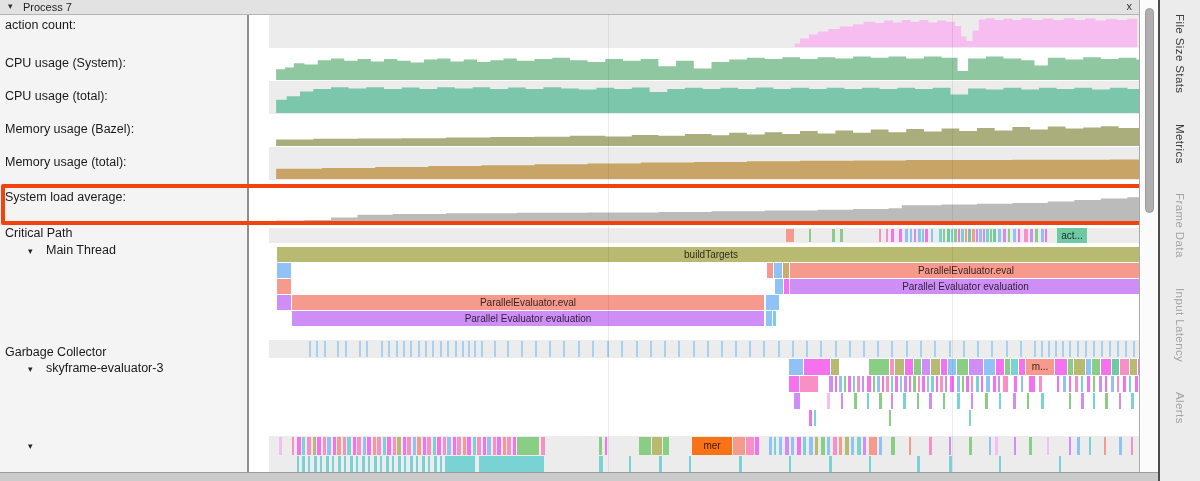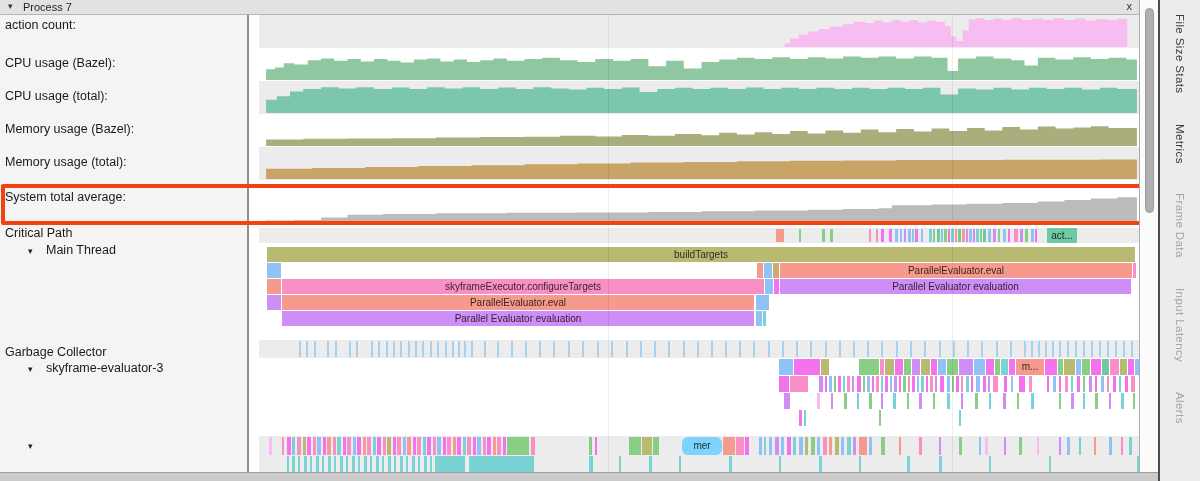--- a/index.html
+++ b/index.html
@@ -21,21 +21,21 @@
   
   .label-panel { position:absolute; left:0; top:15px; width:249px; height:457px;
                  background:#f4f4f4; border-right:2px solid #8e8e8e; }
   .tlabel { position:absolute; left:5px; font-size:12.5px; color:#1a1a1a; white-space:nowrap; }
   .tlabel.indent { left:46px; }
   .tri2 { position:absolute; left:28px; font-size:9px; color:#222; cursor:pointer; }
 
   
   .timeline { position:absolute; left:255px; top:15px; width:885px; height:457px;
               background:#fff; overflow:hidden; }
-  .strip { position:absolute; left:4px; width:885px; }
+  .strip { position:absolute; left:14px; width:885px; }
   .bg-g { background:#ececec; }
   .bg-w { background:#ffffff; }
   .counter-svg { position:absolute; left:0; bottom:1px; display:block; }
 
   .gridline { position:absolute; top:0; height:457px; width:1px; background:rgba(0,0,0,0.07); z-index:5; }
 
   .block { position:absolute; font-size:10px; color:rgba(0,0,0,0.78); text-align:center;
            overflow:hidden; white-space:nowrap; line-height:14px; cursor:pointer; }
   .gc-tick { position:absolute; top:1px; height:16px; width:2px; background:#a6d2f2; cursor:pointer; }
 
@@ -66,25 +66,25 @@
   <div class="main">
 
     <div class="proc-header">
       <span class="tri">▾</span>
       <span class="ttl">Process 7</span>
       <span class="close">x</span>
     </div>
 
     <div class="label-panel">
       <div class="tlabel" style="top:3px">action count:</div>
-      <div class="tlabel" style="top:41px">CPU usage (Bazel):</div>
+      <div class="tlabel" style="top:41px">CPU usage (System):</div>
       <div class="tlabel" style="top:74px">CPU usage (total):</div>
       <div class="tlabel" style="top:107px">Memory usage (Bazel):</div>
       <div class="tlabel" style="top:140px">Memory usage (total):</div>
-      <div class="tlabel" style="top:175px">System total average:</div>
+      <div class="tlabel" style="top:175px">System load average:</div>
       <div class="tlabel" style="top:211px">Critical Path</div>
       <span class="tri2" style="top:231px">▾</span>
       <div class="tlabel" style="top:228px;left:46px">Main Thread</div>
       <div class="tlabel" style="top:330px">Garbage Collector</div>
       <span class="tri2" style="top:349px">▾</span>
       <div class="tlabel indent" style="top:346px">skyframe-evaluator-3</div>
       <span class="tri2" style="top:426px">▾</span>
     </div>
 
     <div class="timeline">
@@ -167,21 +167,20 @@
 
       <div class="strip bg-w" style="top:231px;height:84px" id="mainFlame">
           <div class="block" style="left: 8px; top: 1px; width: 868px; height: 15px; background: rgb(185, 186, 114); line-height: 15px;">buildTargets</div>
           <div class="block" style="left: 8px; top: 17px; width: 14px; height: 15px; background: rgb(144, 194, 245);"></div>
           <div class="block" style="left: 498px; top: 17px; width: 6px; height: 15px; background: rgb(245, 154, 141);"></div>
           <div class="block" style="left: 505px; top: 17px; width: 8px; height: 15px; background: rgb(144, 194, 245);"></div>
           <div class="block" style="left: 514px; top: 17px; width: 6px; height: 15px; background: rgb(204, 171, 110);"></div>
           <div class="block" style="left: 521px; top: 17px; width: 352px; height: 15px; background: rgb(245, 154, 141); line-height: 15px;">ParallelEvaluator.eval</div>
           <div class="block" style="left: 874px; top: 17px; width: 3px; height: 15px; background: rgb(248, 144, 197);"></div>
           <div class="block" style="left: 8px; top: 33px; width: 14px; height: 15px; background: rgb(245, 154, 141);"></div>
-          <div class="block" style="left: 23px; top: 33px; width: 482px; height: 15px; background: rgb(248, 144, 197); line-height: 15px;">skyframeExecutor.configureTargets</div>
           <div class="block" style="left: 506px; top: 33px; width: 8px; height: 15px; background: rgb(144, 194, 245);"></div>
           <div class="block" style="left: 515px; top: 33px; width: 5px; height: 15px; background: rgb(244, 114, 238);"></div>
           <div class="block" style="left: 521px; top: 33px; width: 351px; height: 15px; background: rgb(207, 142, 246); line-height: 15px;">Parallel Evaluator evaluation</div>
           <div class="block" style="left: 8px; top: 49px; width: 14px; height: 15px; background: rgb(207, 142, 246);"></div>
           <div class="block" style="left: 23px; top: 49px; width: 472px; height: 15px; background: rgb(245, 154, 141); line-height: 15px;">ParallelEvaluator.eval</div>
           <div class="block" style="left: 497px; top: 49px; width: 13px; height: 15px; background: rgb(144, 194, 245);"></div>
           <div class="block" style="left: 23px; top: 65px; width: 472px; height: 15px; background: rgb(207, 142, 246); line-height: 15px;">Parallel Evaluator evaluation</div>
           <div class="block" style="left: 497px; top: 65px; width: 6px; height: 15px; background: rgb(144, 194, 245);"></div>
           <div class="block" style="left: 504px; top: 65px; width: 3px; height: 15px; background: rgb(121, 210, 212);"></div>
         </div>
@@ -433,21 +432,21 @@
           <div class="block" style="left: 234px; top: 1px; width: 3px; height: 18px; background: rgb(245, 154, 141);"></div>
           <div class="block" style="left: 238px; top: 1px; width: 4px; height: 18px; background: rgb(248, 144, 197);"></div>
           <div class="block" style="left: 244px; top: 1px; width: 3px; height: 18px; background: rgb(244, 114, 238);"></div>
           <div class="block" style="left: 248px; top: 1px; width: 22px; height: 18px; background: rgb(138, 206, 133);"></div>
           <div class="block" style="left: 272px; top: 1px; width: 4px; height: 18px; background: rgb(248, 144, 197);"></div>
           <div class="block" style="left: 330px; top: 1px; width: 3px; height: 18px; background: rgb(138, 206, 133);"></div>
           <div class="block" style="left: 336px; top: 1px; width: 2px; height: 18px; background: rgb(244, 114, 238);"></div>
           <div class="block" style="left: 370px; top: 1px; width: 12px; height: 18px; background: rgb(138, 206, 133);"></div>
           <div class="block" style="left: 383px; top: 1px; width: 10px; height: 18px; background: rgb(185, 186, 114);"></div>
           <div class="block" style="left: 394px; top: 1px; width: 6px; height: 18px; background: rgb(138, 206, 133);"></div>
-          <div class="block" style="left: 423px; top: 1px; width: 40px; height: 18px; background: #7dd3fc; line-height: 18px; border-radius: 6px;">mer</div>
+          <div class="block" style="left: 423px; top: 1px; width: 40px; height: 18px; background: #f97316; line-height: 18px;">mer</div>
           <div class="block" style="left: 464px; top: 1px; width: 12px; height: 18px; background: rgb(245, 154, 141);"></div>
           <div class="block" style="left: 477px; top: 1px; width: 8px; height: 18px; background: rgb(248, 144, 197);"></div>
           <div class="block" style="left: 486px; top: 1px; width: 4px; height: 18px; background: rgb(244, 114, 238);"></div>
           <div class="block" style="left: 500px; top: 1px; width: 3px; height: 18px; background: rgb(144, 194, 245);"></div>
           <div class="block" style="left: 505px; top: 1px; width: 2px; height: 18px; background: rgb(121, 210, 212);"></div>
           <div class="block" style="left: 510px; top: 1px; width: 3px; height: 18px; background: rgb(144, 194, 245);"></div>
           <div class="block" style="left: 516px; top: 1px; width: 4px; height: 18px; background: rgb(207, 142, 246);"></div>
           <div class="block" style="left: 522px; top: 1px; width: 3px; height: 18px; background: rgb(144, 194, 245);"></div>
           <div class="block" style="left: 528px; top: 1px; width: 4px; height: 18px; background: rgb(244, 114, 238);"></div>
           <div class="block" style="left: 534px; top: 1px; width: 3px; height: 18px; background: rgb(121, 210, 212);"></div>

